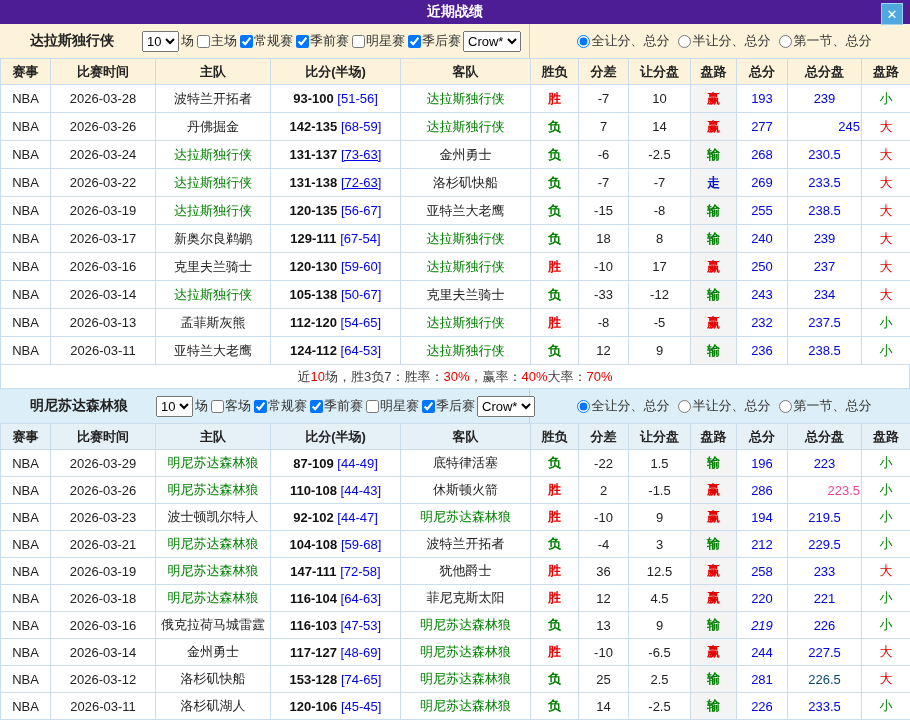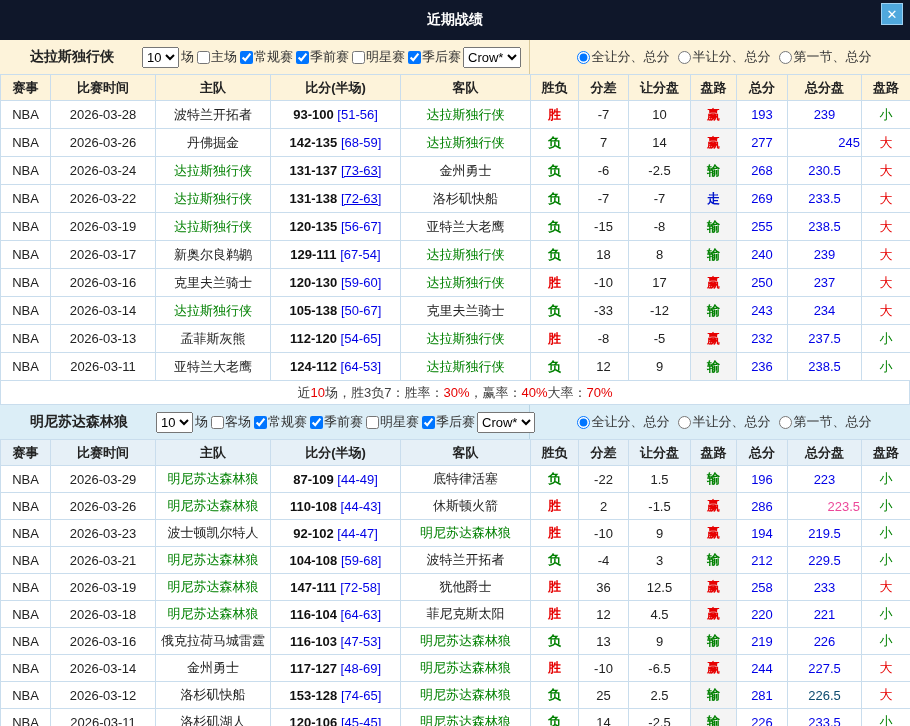--- a/index.html
+++ b/index.html
@@ -3,21 +3,21 @@
 <meta charset="utf-8">
 <style>
   html,body{margin:0;padding:0;}
   body{
     width:910px;height:726px;overflow:hidden;background:#fff;
     font-family:"Liberation Sans","DejaVu Sans",sans-serif;
     font-size:13px;color:#222;
   }
   
   .titlebar{
-    position:relative;height:40px;background:#0f172a;
+    position:relative;height:24px;background:#4c1d95;
     display:flex;align-items:center;justify-content:center;
   }
   .titlebar .title{color:#fff;font-weight:bold;font-size:14px;}
   .close-btn{
     position:absolute;right:7px;top:3px;width:20px;height:20px;
     background:#4fa8dd;border:1px solid #9ed1f2;color:#fff;
     display:flex;align-items:center;justify-content:center;
     font-size:13px;font-weight:bold;cursor:pointer;line-height:1;
   }
   
@@ -422,21 +422,21 @@
         <tr>
           <td>NBA</td>
           <td>2026-03-16</td>
           <td>俄克拉荷马城雷霆</td>
           <td><span class="score-main">116-103</span> <span style="color: rgb(0, 0, 230);">[47-53]</span></td>
           <td style="color: rgb(0, 128, 0);">明尼苏达森林狼</td>
           <td class="bold" style="color: rgb(0, 128, 0);">负</td>
           <td>13</td>
           <td>9</td>
           <td class="graycol bold" style="color: rgb(0, 128, 0);">输</td>
-          <td style="color: rgb(0, 0, 230);">219</td>
+          <td style="color: rgb(0, 0, 230); font-style: italic;">219</td>
           <td style="color: rgb(0, 0, 230);">226</td>
           <td style="color: rgb(0, 128, 0);">小</td>
         </tr>
         <tr>
           <td>NBA</td>
           <td>2026-03-14</td>
           <td>金州勇士</td>
           <td><span class="score-main">117-127</span> <span style="color: rgb(0, 0, 230);">[48-69]</span></td>
           <td style="color: rgb(0, 128, 0);">明尼苏达森林狼</td>
           <td class="bold" style="color: rgb(230, 0, 0);">胜</td>

